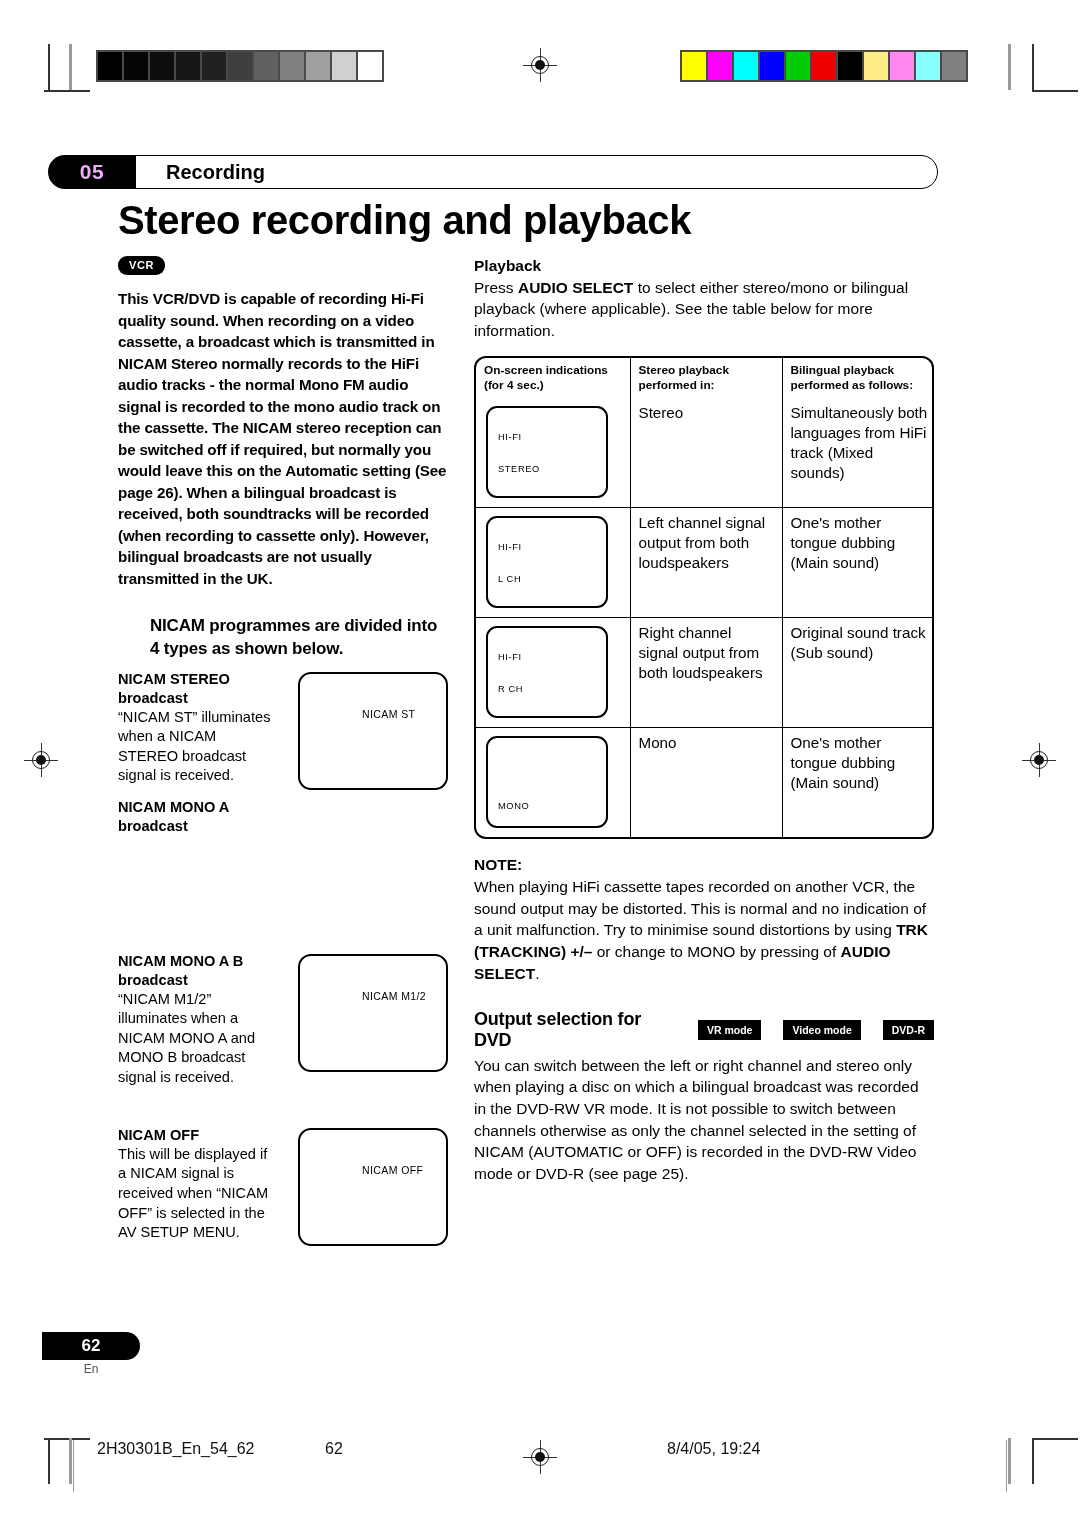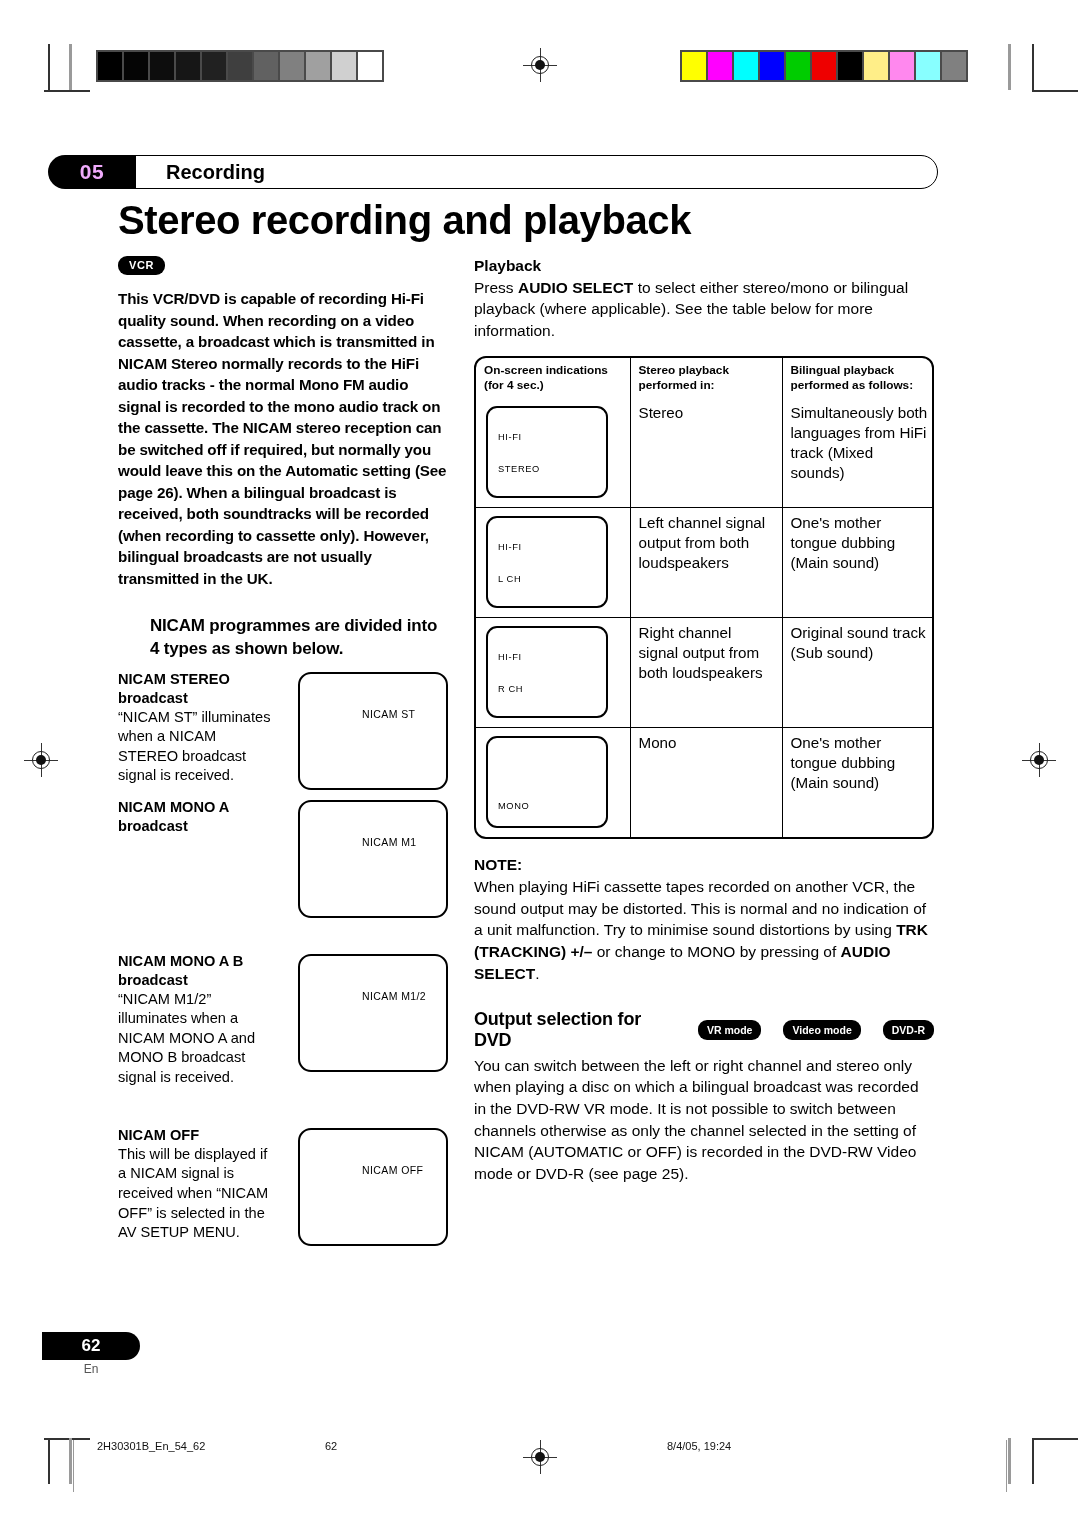--- a/index.html
+++ b/index.html
@@ -127,40 +127,40 @@
   }
   .mini-screen .l1 { top: 23px; }
   .mini-screen .l2 { top: 55px; }
   .mini-screen .lonly { top: 62px; }
 
   .note-block { margin-top: 15px; }
   .dvd-head { margin-top: 24px; display: flex; align-items: center; gap: 22px; }
   .dvd-head .h { font-size: 18px; font-weight: bold; letter-spacing: -0.2px; }
   .tag {
     display: inline-flex; align-items: center; justify-content: center;
-    background: #000; color: #fff; border-radius: 9px; height: 18px;
+    background: #000; color: #fff; border-radius: 0; height: 18px;
     font-size: 10.5px; font-weight: bold; padding: 10px 9px; white-space: nowrap;
   }
   .dvd-body { margin-top: 4px; }
 
   
   .pagenum {
     position: absolute; left: 42px; top: 1332px;
     width: 98px; height: 28px; background: #000;
     border-radius: 0 14px 14px 0;
     color: #fff; font-size: 17px; font-weight: bold;
     display: flex; align-items: center; justify-content: center;
   }
   .pagelang {
     position: absolute; left: 42px; top: 1362px; width: 98px;
     text-align: center; font-size: 12px; color: #555;
   }
 
   
-  .footer-txt { position: absolute; font-size: 11px; color: #111; }
+  .footer-txt { position: absolute; font-size: 16px; color: #111; }
 </style>
 </head>
 <body>
 
 <div class="page">
 
   <div class="crop-mark" style="left:48px;top:44px;width:1.6px;height:46px;"></div>
   <div class="crop-mark" style="left:44px;top:90px;width:46px;height:1.6px;"></div>
   <div class="crop-mark" style="left:69px;top:44px;width:3px;height:46px;background:#9a9a9a;"></div>
 
@@ -248,23 +248,20 @@
       </div>
       <div class="screen-box">
         <div class="osd">NICAM ST</div>
       </div>
     </div>
 
     <div class="nicam-item" style="min-height:150px;">
       <div class="txt">
         <div class="ttl">NICAM MONO A broadcast</div>
       </div>
-      <div class="screen-box">
-        <div class="osd">NICAM M1</div>
-      </div>
     </div>
 
     <div class="nicam-item" style="min-height:170px;">
       <div class="txt">
         <div class="ttl">NICAM MONO A B broadcast</div>
         <div class="desc">“NICAM M1/2” illuminates when a NICAM MONO A and MONO B broadcast signal is received.</div>
       </div>
       <div class="screen-box">
         <div class="osd">NICAM M1/2</div>
       </div>

